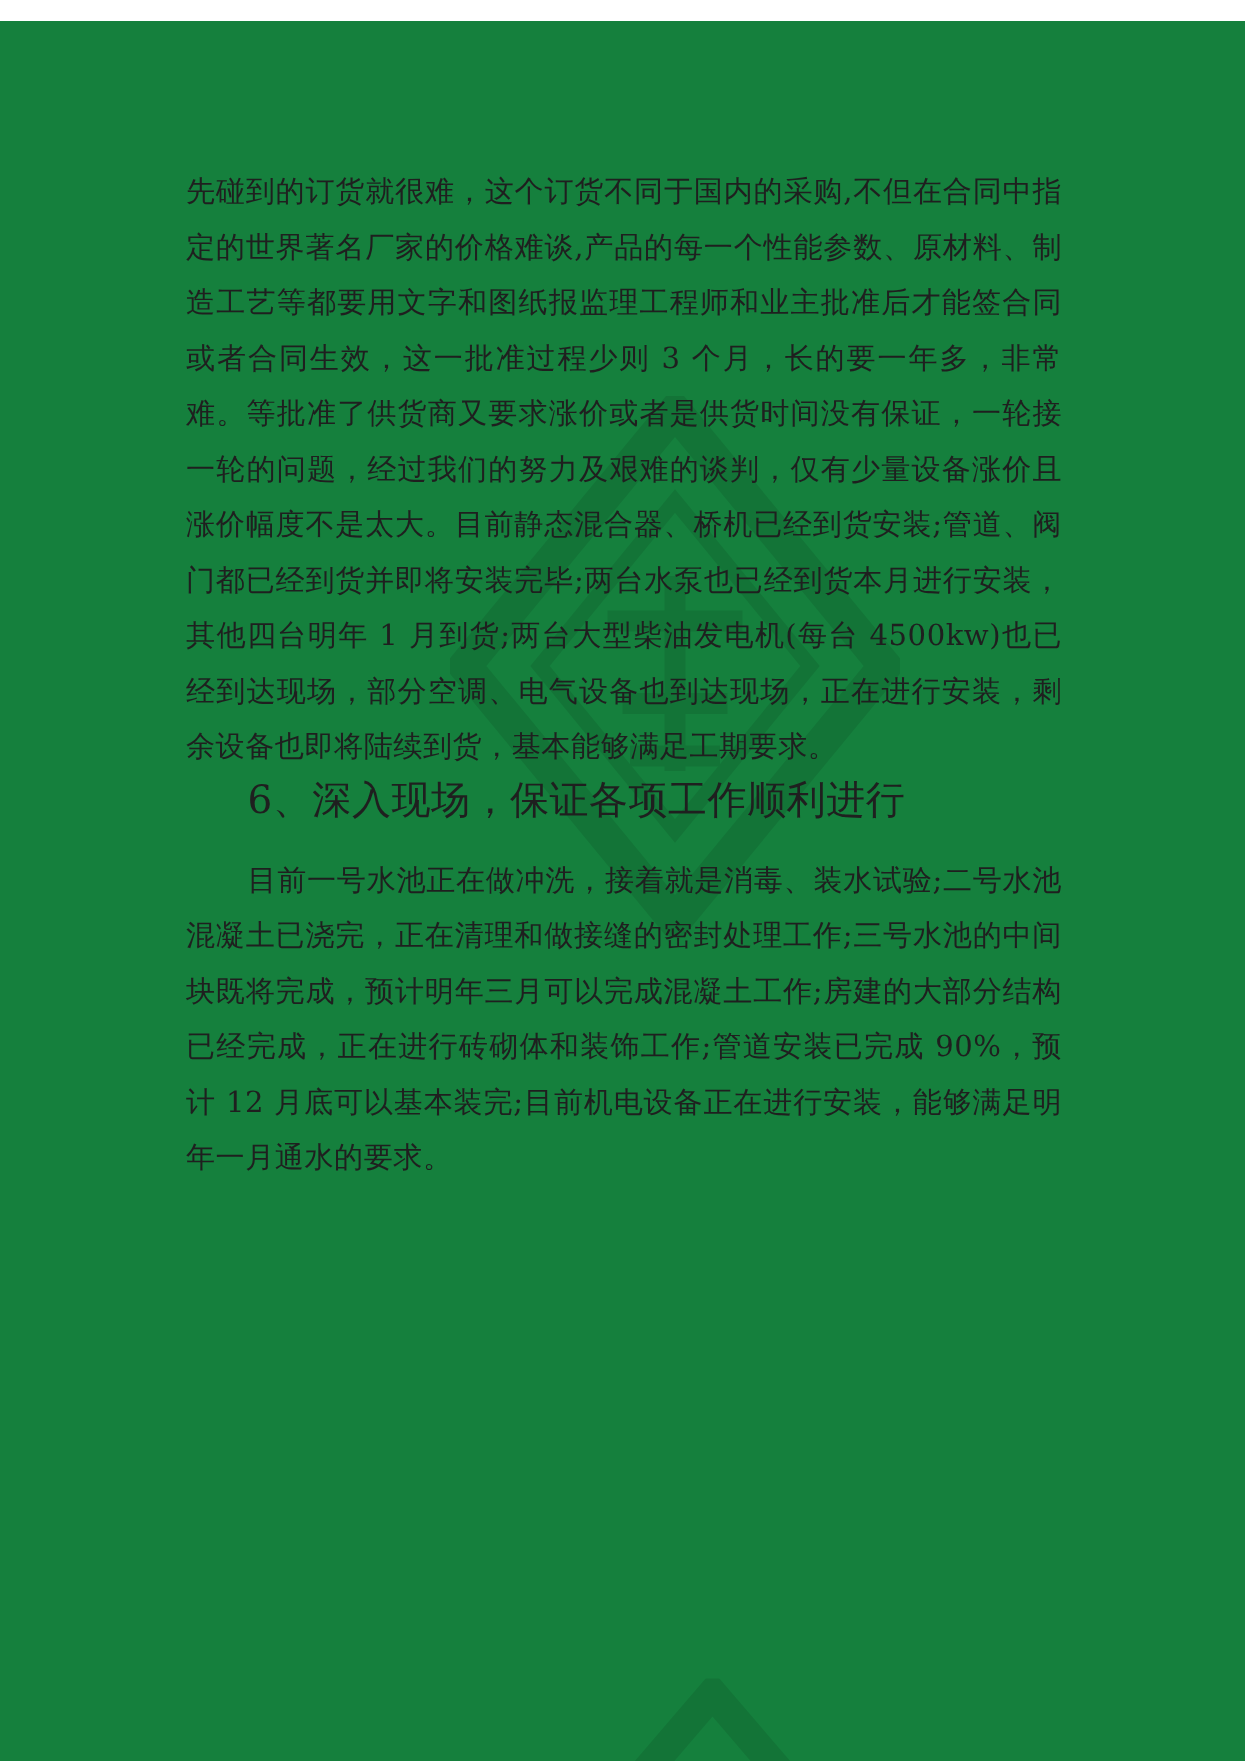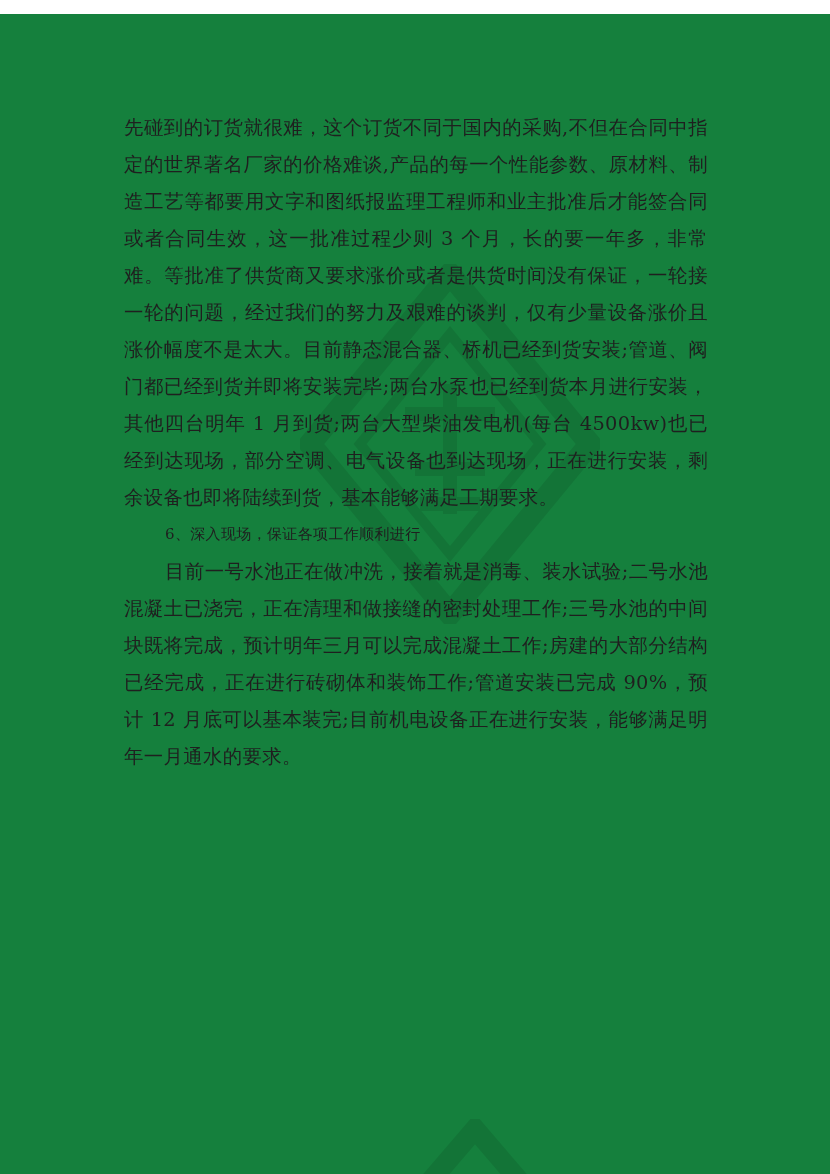--- a/index.html
+++ b/index.html
@@ -31,24 +31,24 @@
   .para {
     margin: 0;
     font-size: 19.4px;
     line-height: 37px;
     letter-spacing: 0.35px;
     text-align: justify;
     text-align-last: left;
     word-break: break-all;
   }
   .para.indent { text-indent: 41px; }
-  .para.gap-before { }
+  .para.gap-before { margin-top: 15px; }
   .heading {
     margin: 0;
-    font-size: 15px;
+    font-size: 26px;
     line-height: 37px;
     letter-spacing: 0.35px;
     text-indent: 41px;
   }
   .watermark {
     position: absolute;
     pointer-events: none;
     opacity: 0.09;
   }
   .wm-mid { left: 300px; top: 250px; width: 300px; height: 360px; }

